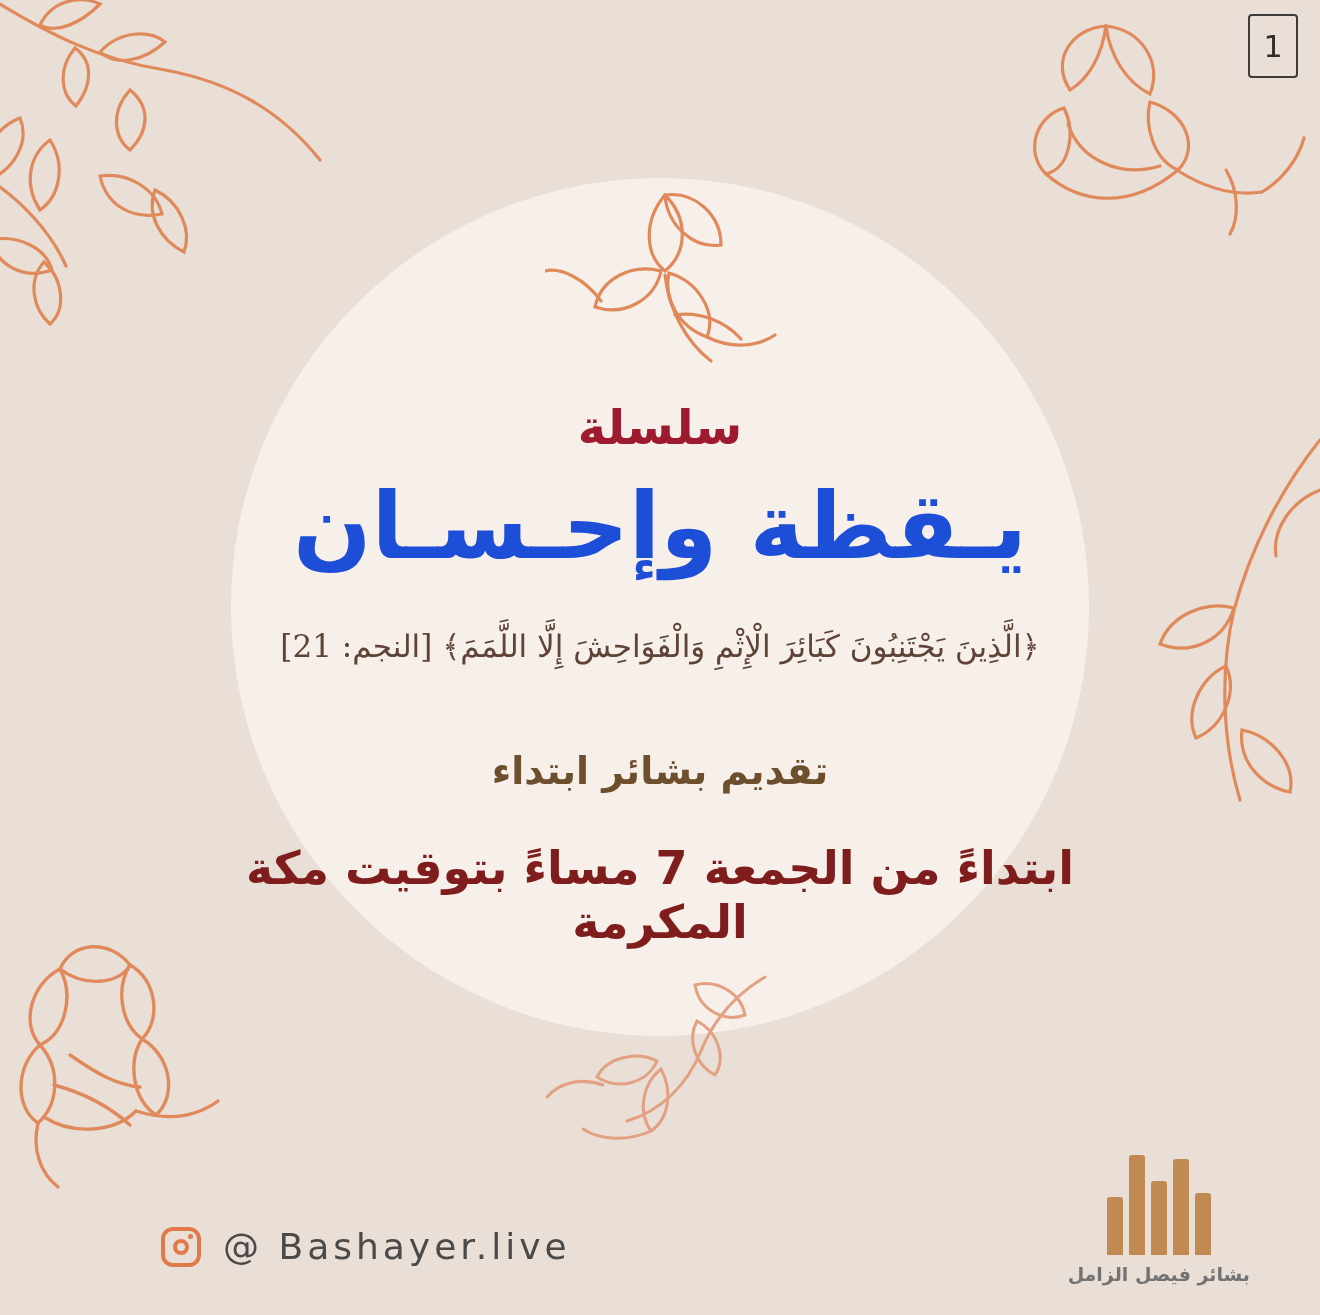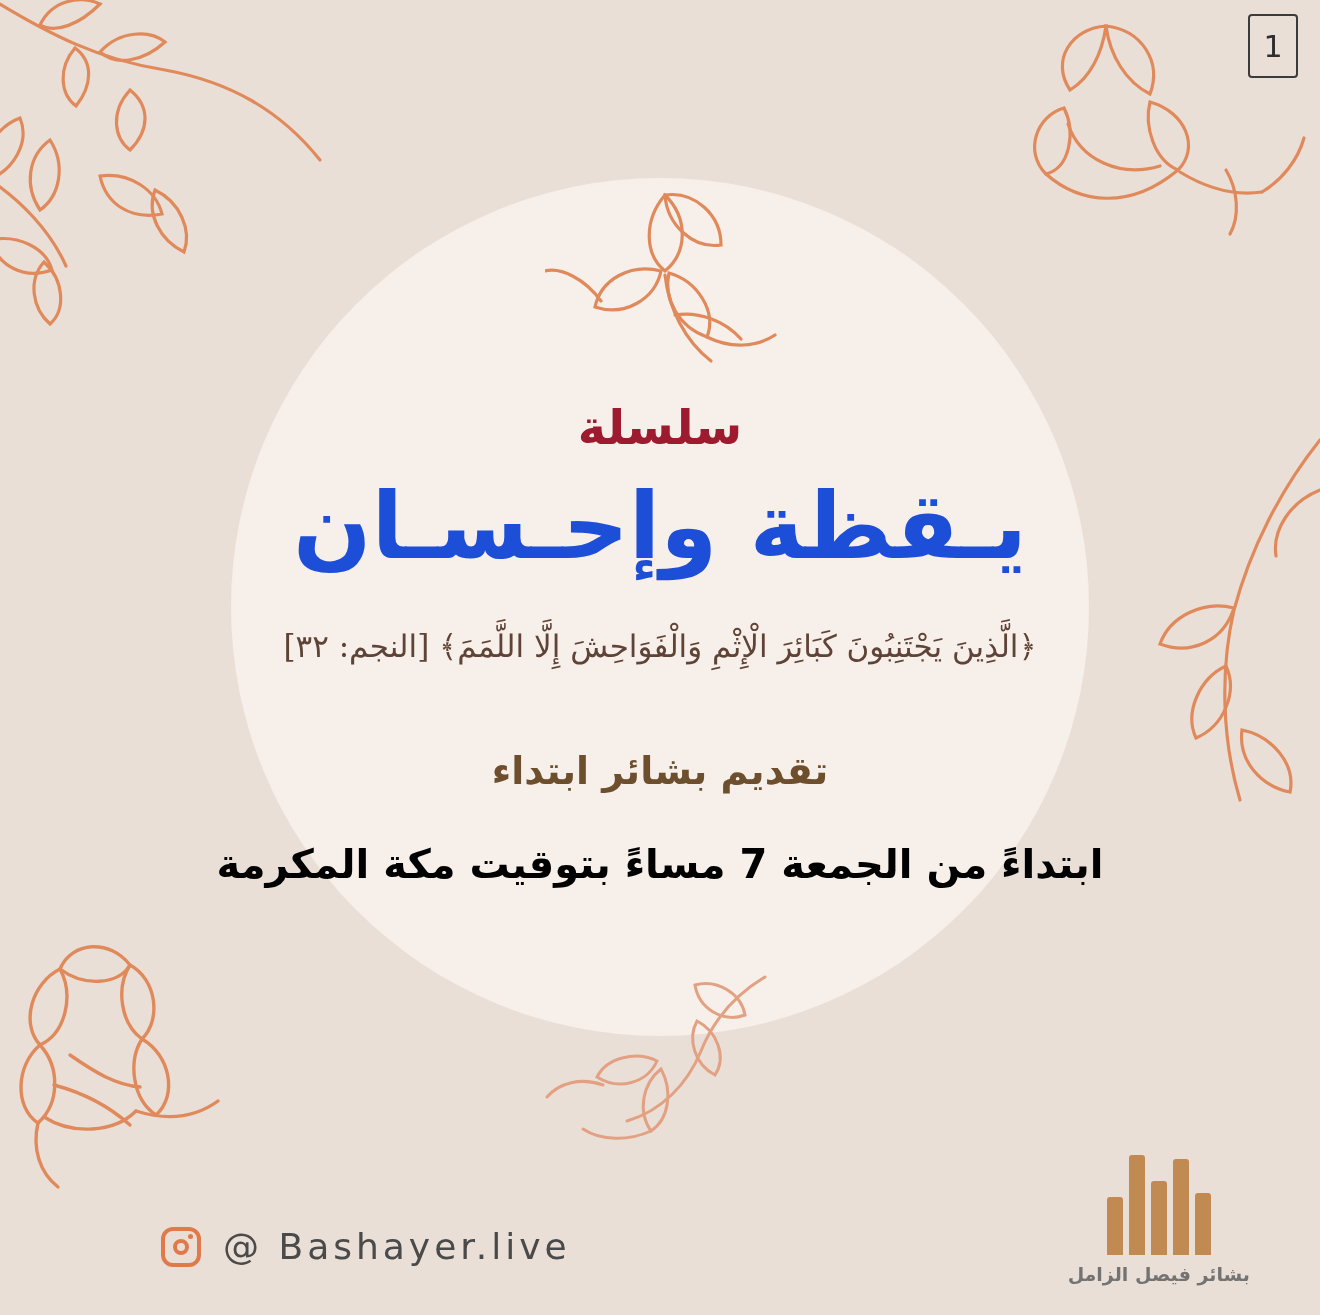--- a/index.html
+++ b/index.html
@@ -82,22 +82,22 @@
     direction: rtl;
   }
   .presenter {
     margin-top: 78px;
     color: #6d4f2e;
     font-size: 38px;
     font-weight: bold;
   }
   .timing {
     margin-top: 48px;
-    color: #000000;
-    font-size: 40px;
+    color: #7f1d1d;
+    font-size: 46px;
     font-weight: bold;
   }
 
   
   .handle-row {
     position: absolute;
     left: 161px;
     bottom: 48px;
     display: flex;
     align-items: center;
@@ -277,21 +277,21 @@
       <path d="M112 96 C92 86, 62 92, 52 112 C74 126, 102 118, 112 96 Z"></path>
       <path d="M116 104 C128 126, 124 154, 106 166 C92 146, 98 118, 116 104 Z"></path>
       <path d="M58 120 C36 112, 14 118, 2 132"></path>
       <path d="M106 166 C84 176, 56 176, 38 164"></path>
     </svg>
   </div>
 
   <div class="content">
     <div class="series-word">سلسلة</div>
     <div class="main-title">يـقظة وإحـسـان</div>
-    <div class="ayah">﴿الَّذِينَ يَجْتَنِبُونَ كَبَائِرَ الْإِثْمِ وَالْفَوَاحِشَ إِلَّا اللَّمَمَ﴾ [النجم: ٣٢]</div>
+    <div class="ayah">﴿الَّذِينَ يَجْتَنِبُونَ كَبَائِرَ الْإِثْمِ وَالْفَوَاحِشَ إِلَّا اللَّمَمَ﴾ [النجم: 21]</div>
     <div class="presenter">تقديم بشائر ابتداء</div>
     <div class="timing">ابتداءً من الجمعة 7 مساءً بتوقيت مكة المكرمة</div>
   </div>
 
   <div class="handle-row">
     <span class="ig-icon"></span>
     <span class="handle-text">@ Bashayer.live</span>
   </div>
 
   <div class="brand">

